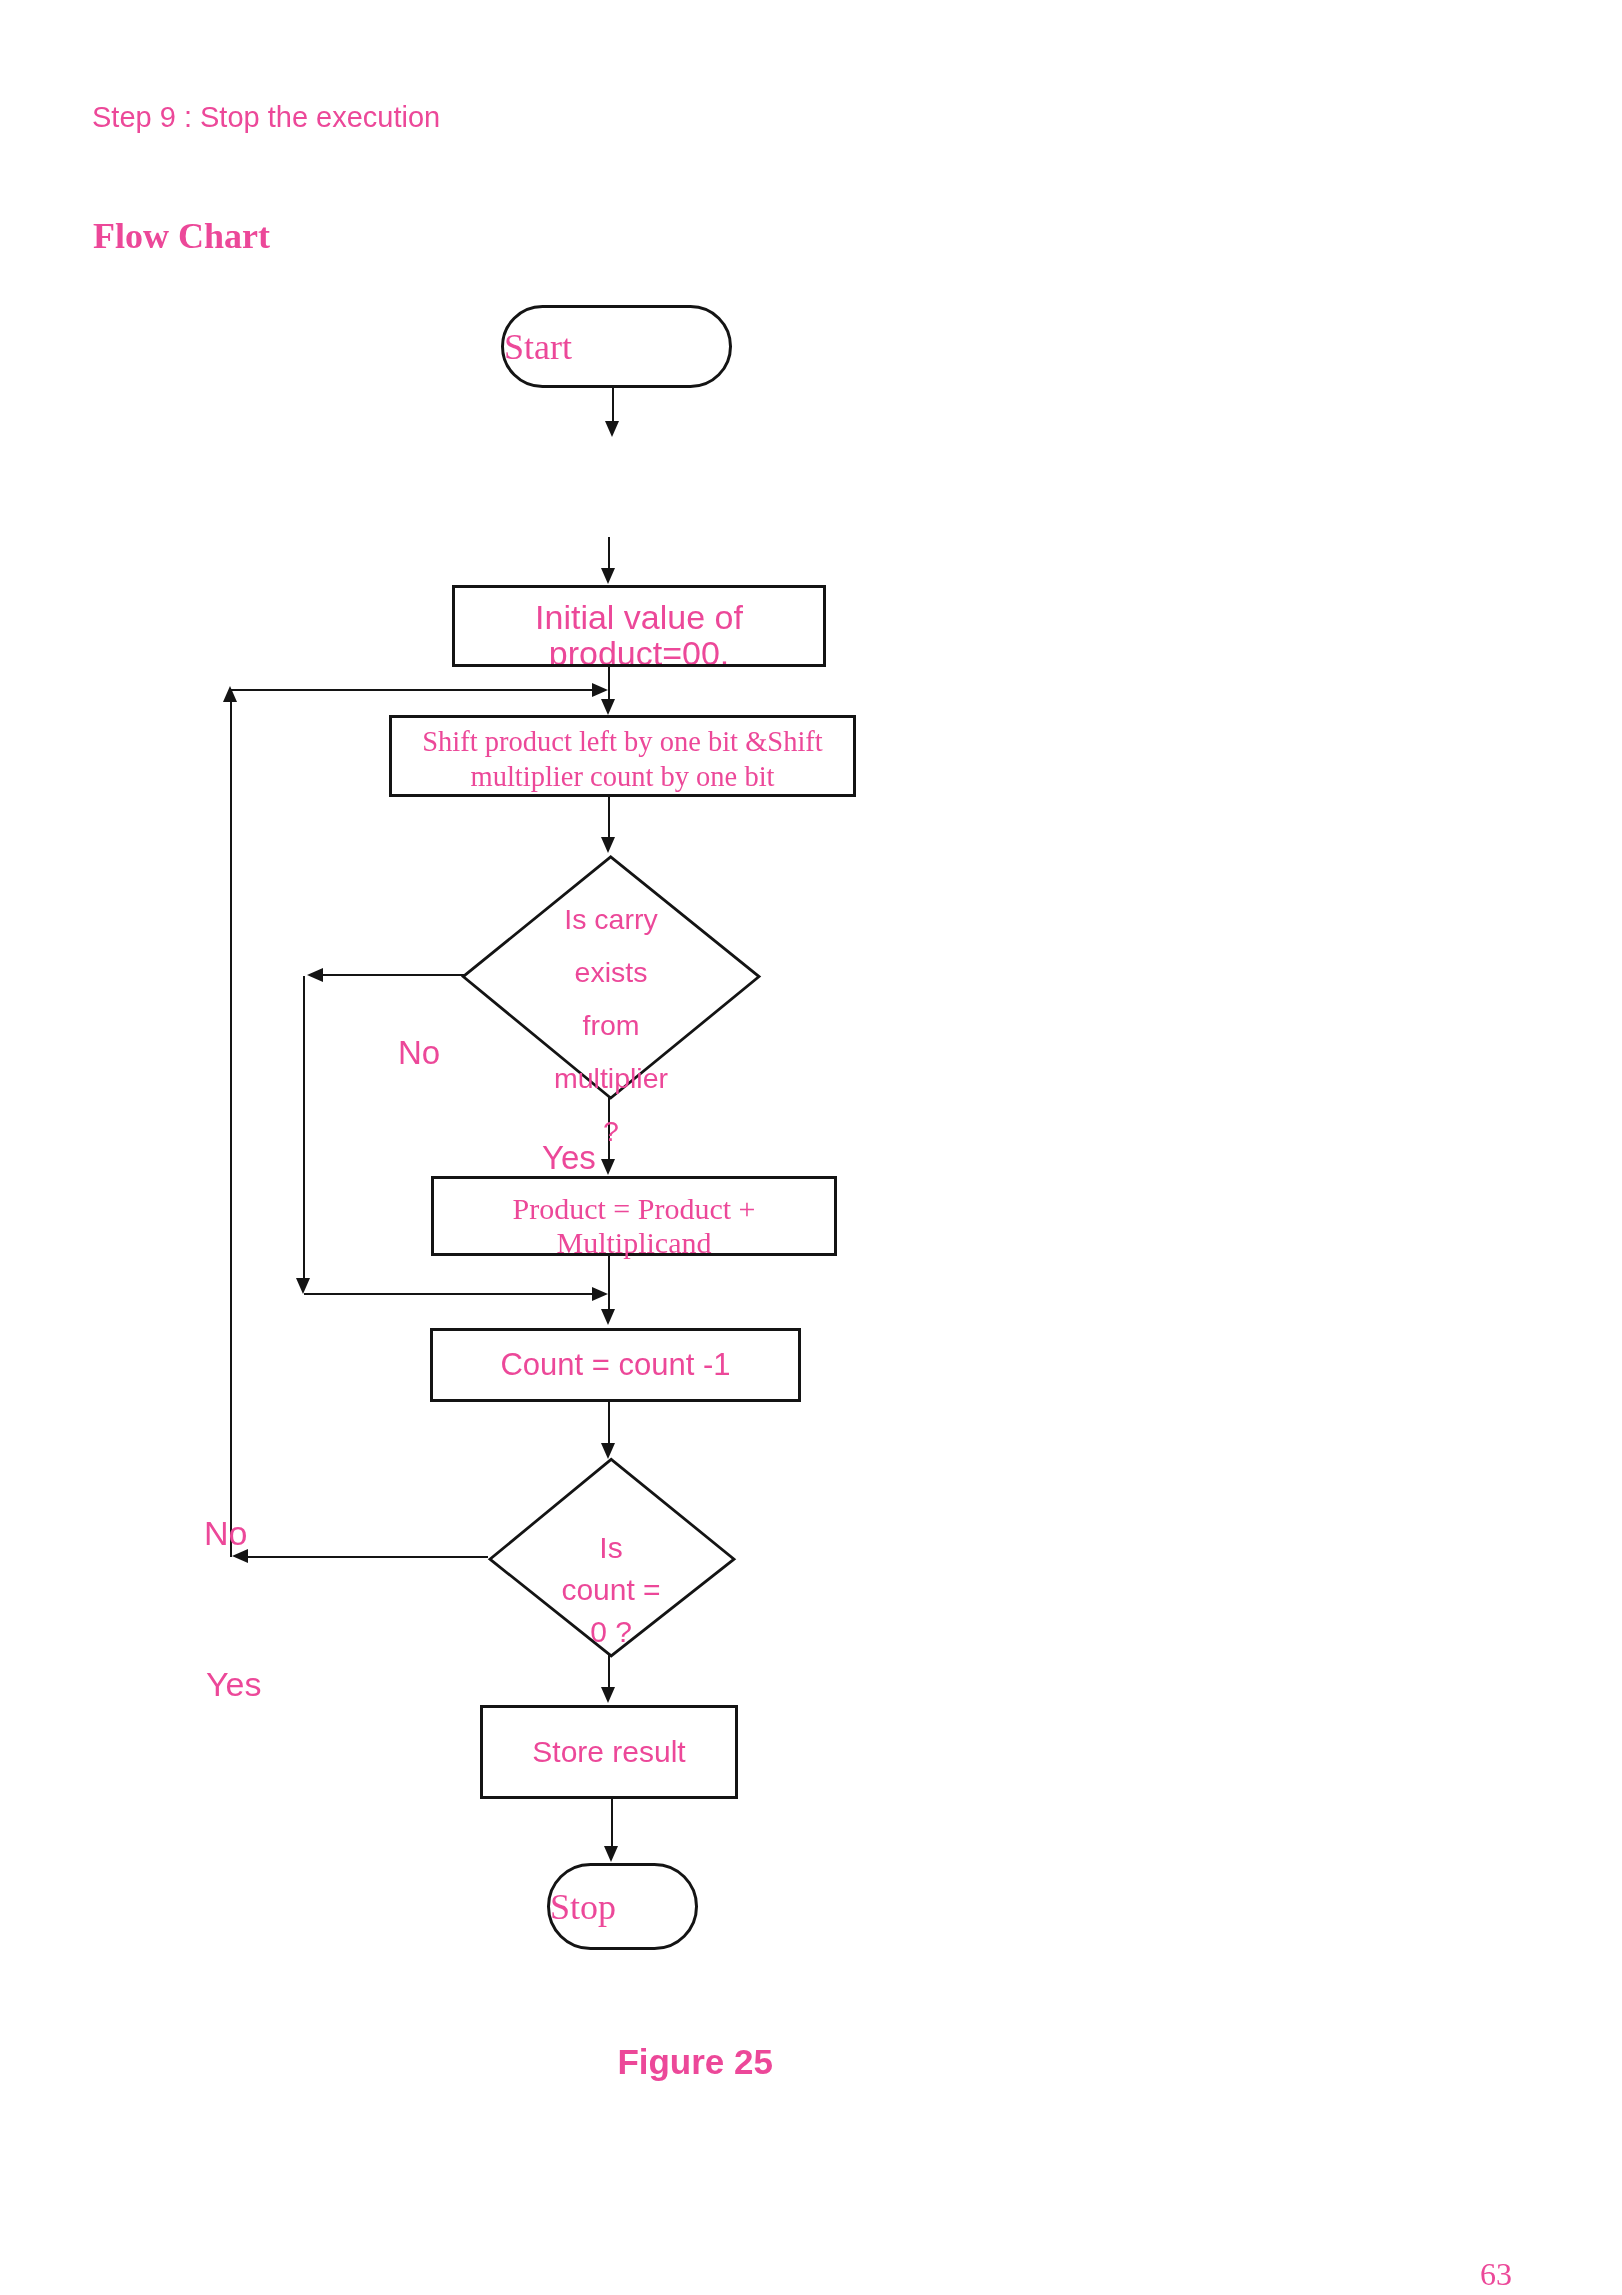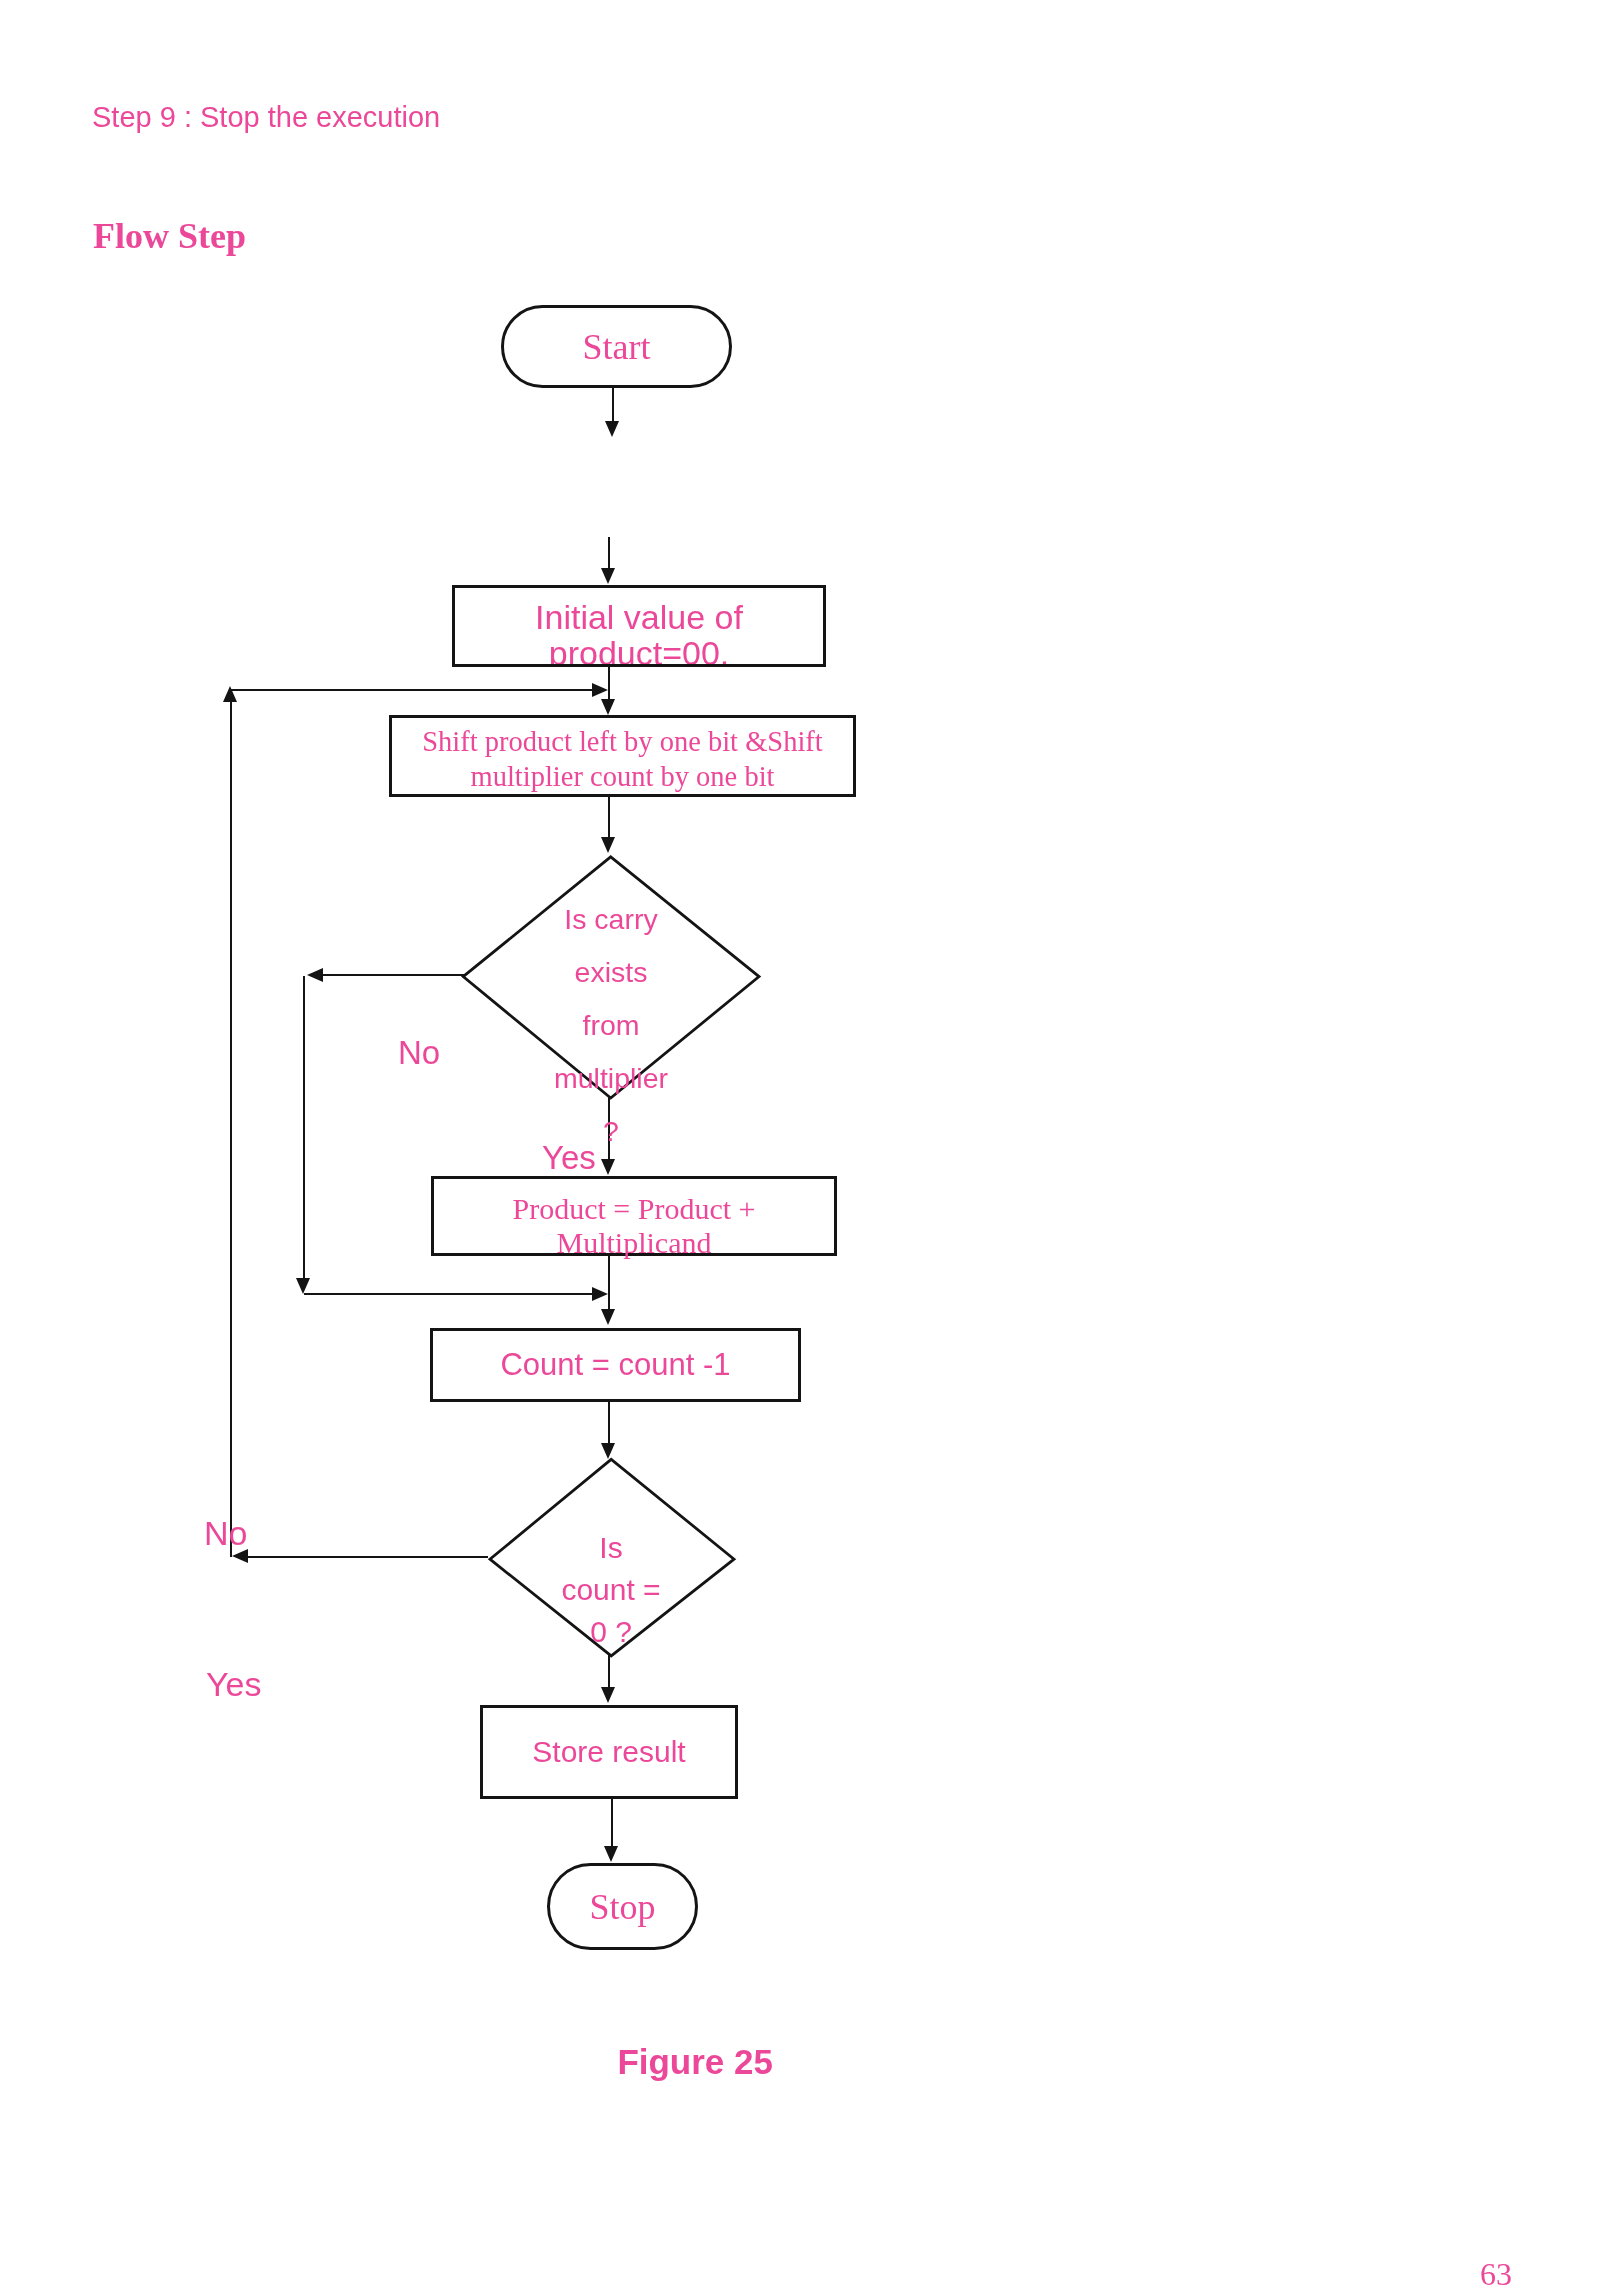--- a/index.html
+++ b/index.html
@@ -20,37 +20,37 @@
     box-sizing:border-box;
     text-align:center;
   }
   .serif{font-family:"Liberation Serif", serif;}
   .sans{font-family:"Liberation Sans", sans-serif;}
   .oval{
     position:absolute;
     border:3.2px solid #141414;
     background:#fff;
     box-sizing:border-box;
-    display:flex;align-items:center;justify-content:center;
+    display:flex;align-items:center;justify-content:flex-start;
   }
   .dtext{position:absolute;text-align:center;pointer-events:none;}
   .arr{position:absolute;width:0;height:0;}
   .arr-down{border-left:7.1px solid transparent;border-right:7.1px solid transparent;border-top:16px solid #141414;}
   .arr-up{border-left:7.1px solid transparent;border-right:7.1px solid transparent;border-bottom:16px solid #141414;}
   .arr-right{border-top:7.1px solid transparent;border-bottom:7.1px solid transparent;border-left:16px solid #141414;}
   .arr-left{border-top:7.1px solid transparent;border-bottom:7.1px solid transparent;border-right:16px solid #141414;}
   .lbl{position:absolute;white-space:nowrap;}
 </style>
 </head>
 <body>
 
 <div id="page">
 
   <div class="lbl sans" style="left:92px;top:101px;font-size:29px;">Step 9 : Stop the execution</div>
-  <div class="lbl serif" style="left:93px;top:215px;font-size:36px;font-weight:bold;">Flow Step</div>
+  <div class="lbl serif" style="left:93px;top:215px;font-size:36px;font-weight:bold;">Flow Chart</div>
 
   <div class="oval serif" style="left:501px;top:305px;width:231px;height:83px;border-radius:44px;font-size:36px;">
     <span>Start</span>
   </div>
 
   <div class="line" style="left:612px;top:387px;width:2.4px;height:35px;"></div>
   <div class="arr arr-down" style="left:605px;top:421px;"></div>
 
 
   <div class="line" style="left:608px;top:537px;width:2.4px;height:32px;"></div>

